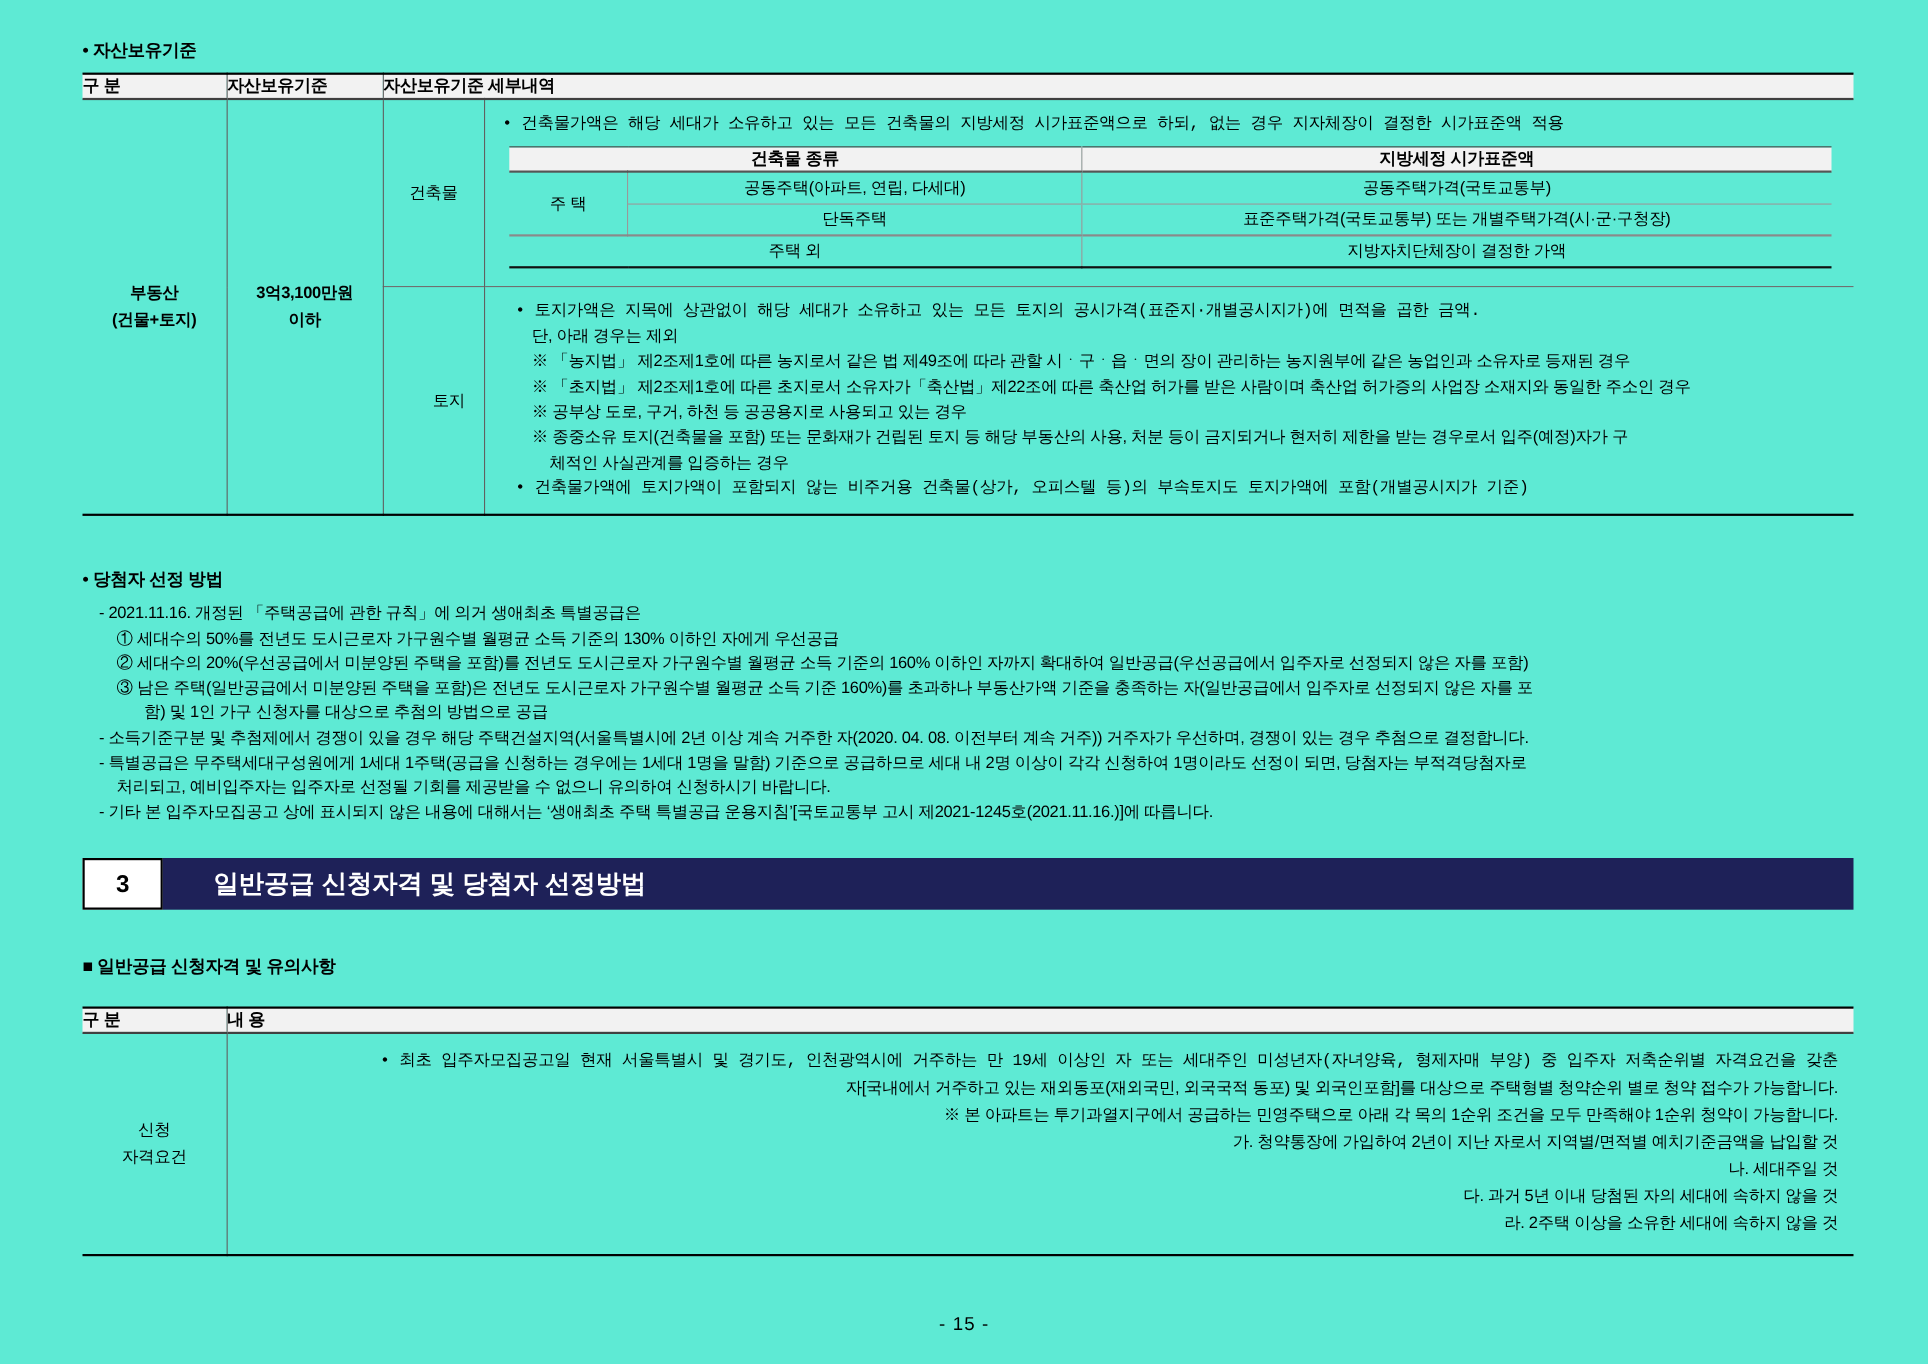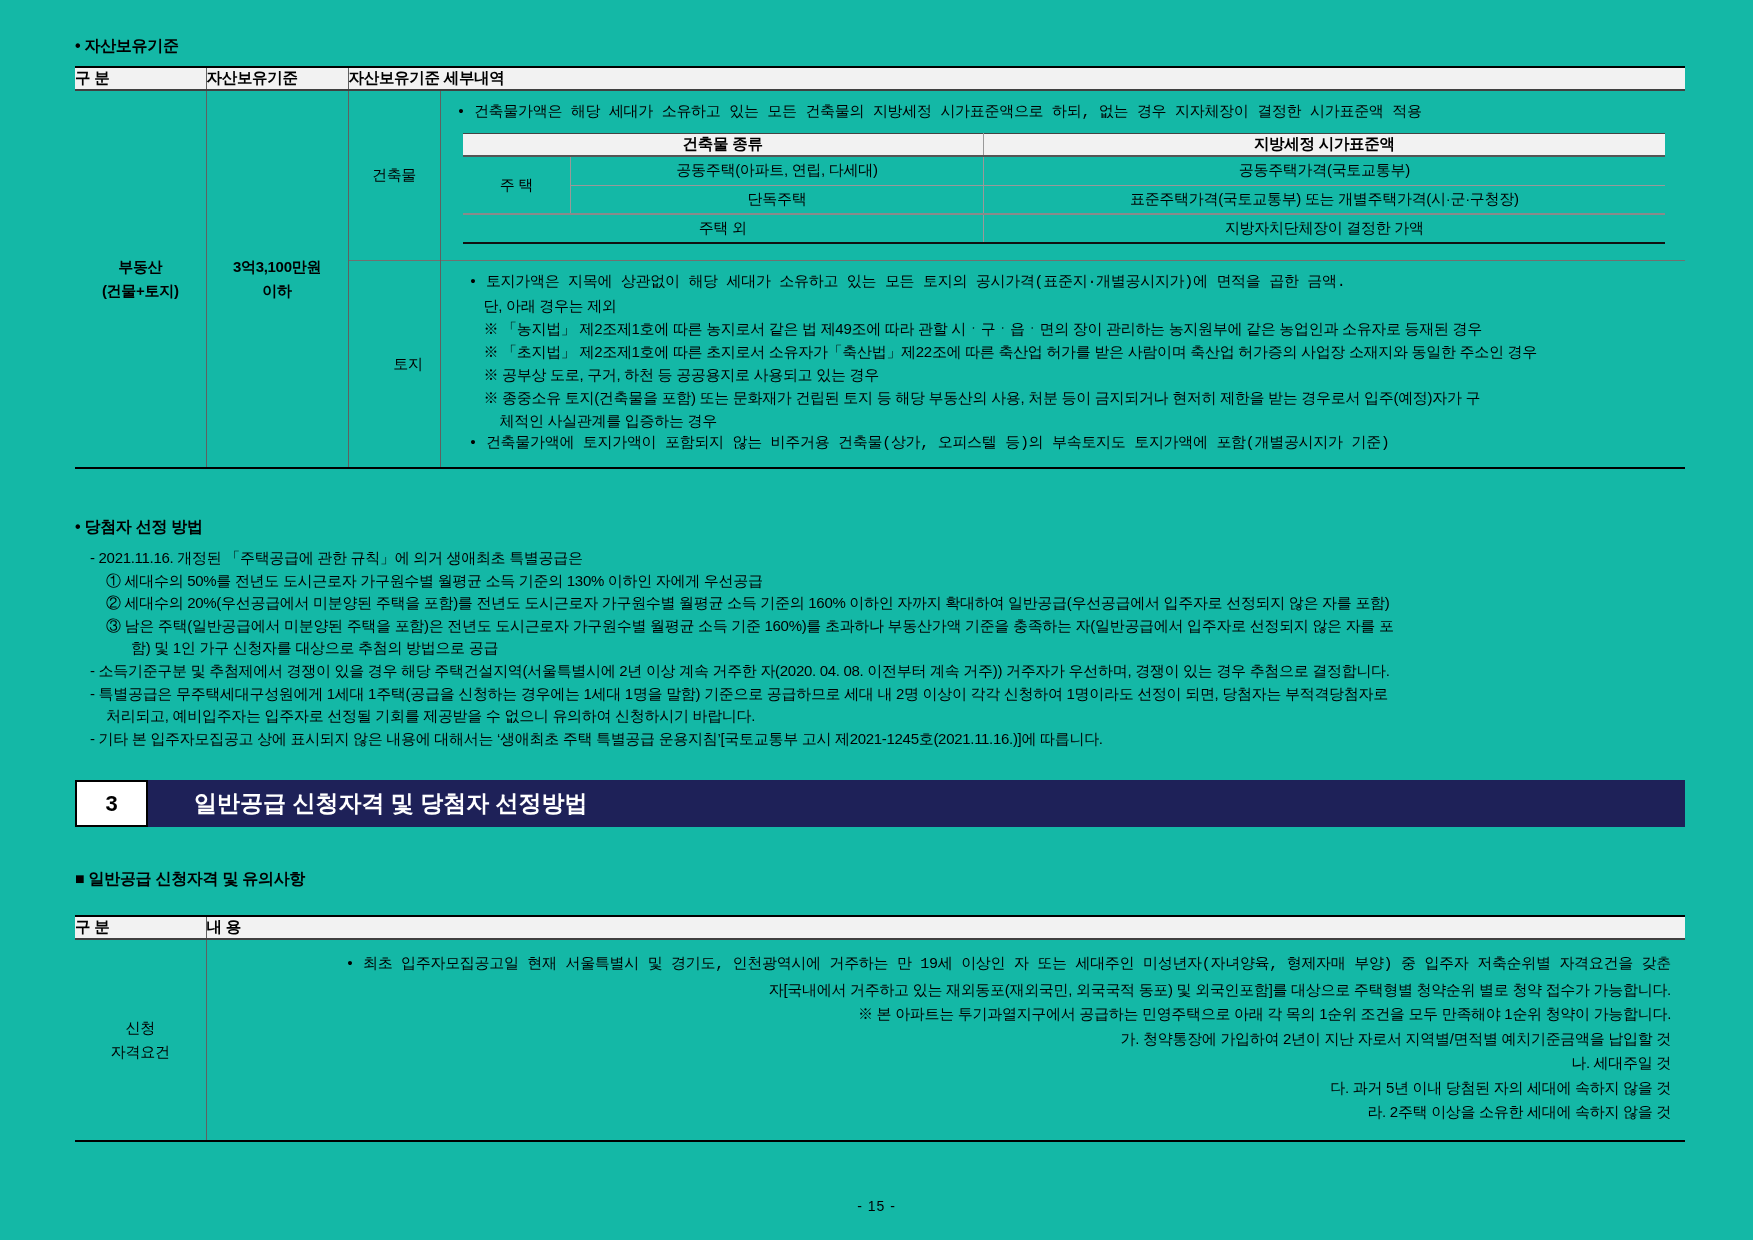--- a/index.html
+++ b/index.html
@@ -1,18 +1,18 @@
 <!DOCTYPE html>
 <html><head>
 <meta charset="utf-8">
 <style>
   * { margin: 0; padding: 0; box-sizing: border-box; }
   html, body { background: #fff; }
   .doc {
-    width: 1753px; height: 1240px; background: #14b8a6; position: relative;
+    width: 1753px; height: 1240px; background: #5eead4; position: relative;
     font-family: "Liberation Sans", sans-serif; color: #000;
     letter-spacing: -0.3px; overflow: hidden;
   }
   .content { padding: 36px 68px 0 75px; }
 
   .sec-title { font-weight: bold; font-size: 16px; margin-bottom: 9px; }
 
   
   table.main {
     width: 100%; border-collapse: collapse; table-layout: fixed;
@@ -67,21 +67,21 @@
     font-size: 23px; font-weight: bold; padding-left: 46px; letter-spacing: 0;
   }
 
   .subtitle { margin-top: 42px; font-weight: bold; font-size: 16px; margin-bottom: 25px; }
 
   table.main td.content-cell { padding: 13px 14px 15px 16px; text-align: right; }
   table.main td.content-cell .line { line-height: 24.5px; }
 
   .page-footer {
     position: absolute; bottom: 26px; left: 0; width: 100%;
-    text-align: center; font-size: 14px; letter-spacing: 1px;
+    text-align: center; font-size: 17px; letter-spacing: 1px;
   }
 </style>
 </head>
 <body>
 
 <div class="doc">
   <div class="content">
 
     <div class="sec-title">• 자산보유기준</div>
 

